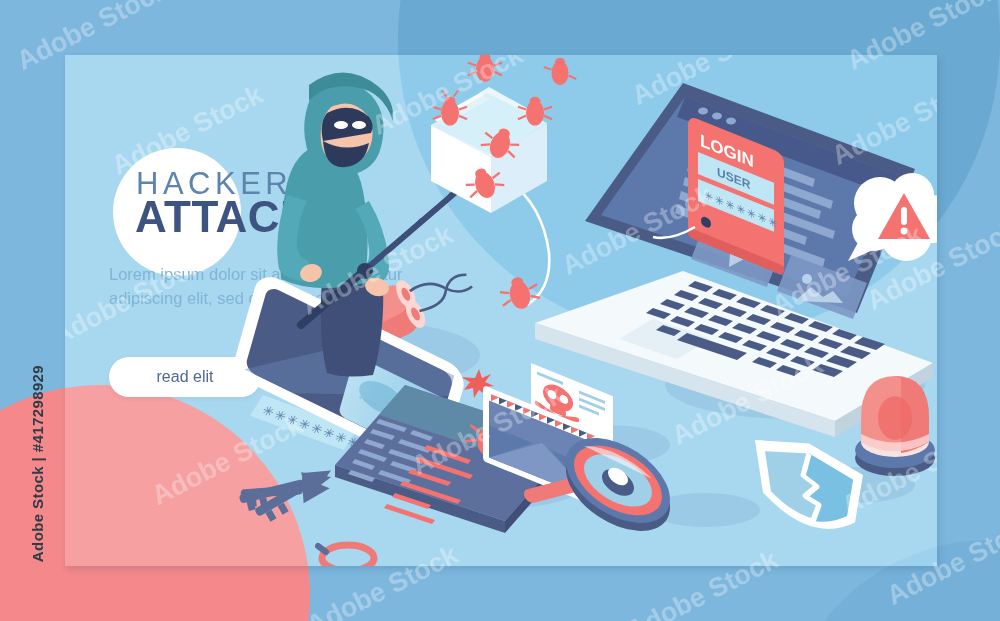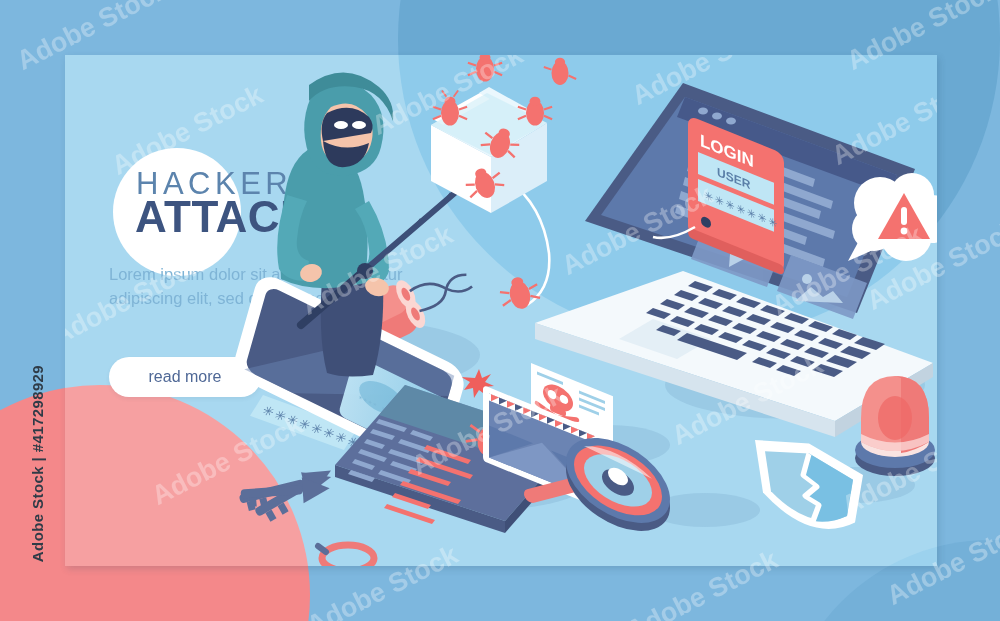--- a/index.html
+++ b/index.html
@@ -53,21 +53,21 @@
 
   <div class="abs" id="card">
     <div class="abs" id="card-circle-top"></div>
     <div class="abs" id="card-circle-br"></div>
     <div class="abs" id="card-pink-overlay"></div>
 
     <div class="abs" id="headline-disc"></div>
     <div class="abs" id="title-hacker">HACKER</div>
     <div class="abs" id="title-attack">ATTACK</div>
     <div class="abs" id="lorem">Lorem ipsum dolor sit amet, consectetur adipiscing elit, sed do eiusmod.</div>
-    <button class="abs" id="read-more">read more</button>
+    <button class="abs" id="read-more">read elit</button>
 
     <svg class="abs" style="left:0;top:0;" width="872" height="511" viewBox="0 0 872 511">
       <defs>
         <linearGradient id="gGlass" x1="0" y1="0" x2="0" y2="1">
           <stop offset="0" stop-color="#ffffff" stop-opacity=".92"></stop>
           <stop offset="1" stop-color="#dcf0fb" stop-opacity=".80"></stop>
         </linearGradient>
         <linearGradient id="gScreen" x1="0" y1="0" x2="1" y2="1">
           <stop offset="0" stop-color="#5d79ab"></stop>
           <stop offset="1" stop-color="#46598a"></stop>

